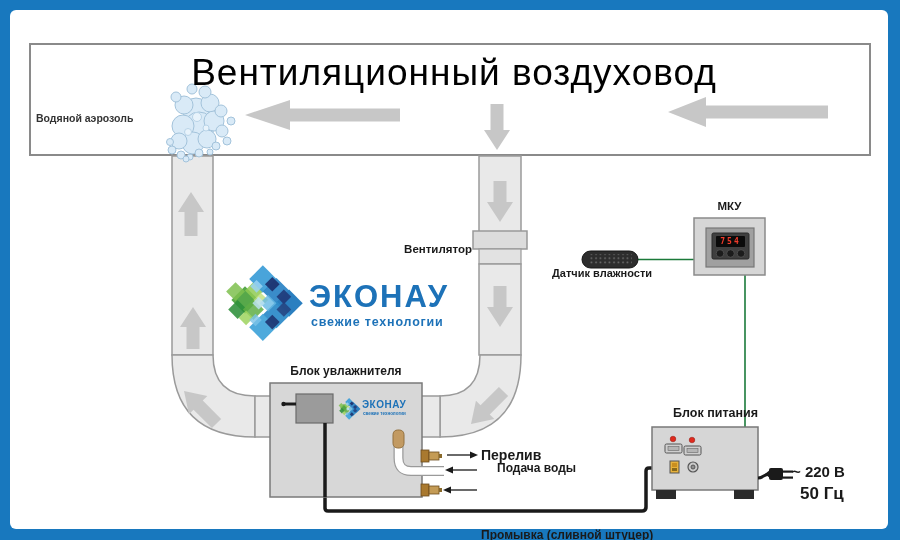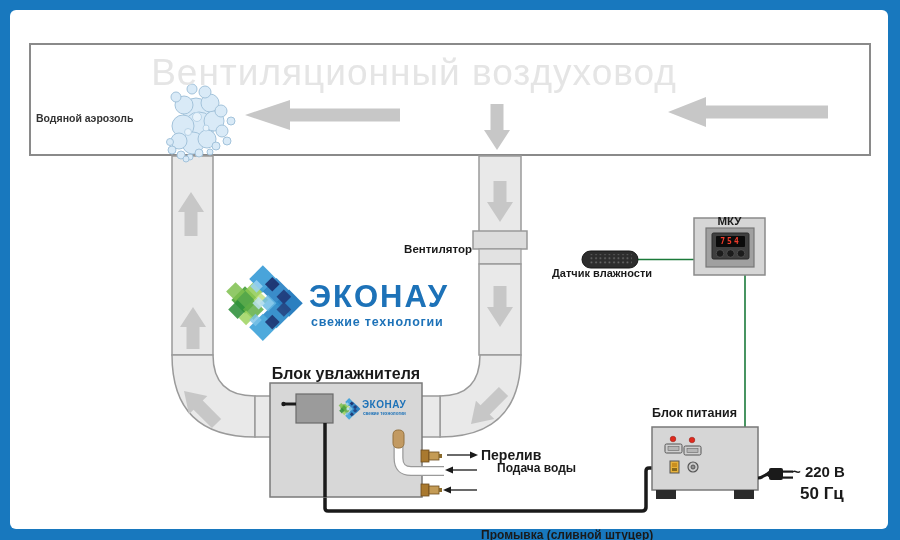--- a/index.html
+++ b/index.html
@@ -9,28 +9,28 @@
     font-family:"Liberation Sans","DejaVu Sans",sans-serif;
   }
   .panel{
     position:absolute;left:10px;top:10px;width:878px;height:519px;
     background:#ffffff;border-radius:6px;
   }
   svg.scene{position:absolute;left:0;top:0;width:900px;height:540px;}
   .lbl{position:absolute;color:#1a1a1a;white-space:nowrap;line-height:1.15;}
   .title{
     left:30px;top:52px;width:768px;text-align:center;
-    font-size:37px;font-weight:400;letter-spacing:1px;color:#e5e5e5;
+    font-size:37px;font-weight:400;letter-spacing:1px;color:#000000;padding-left:40px;
   }
   .aerosol{left:36px;top:112px;width:130px;text-align:left;font-size:10.5px;font-weight:600;color:#333;}
   .fan{left:382px;top:243px;width:90px;text-align:right;font-size:11.5px;font-weight:700;}
-  .humidifier-label{left:270px;top:365px;width:152px;text-align:center;font-size:16px;font-weight:700;}
+  .humidifier-label{left:270px;top:365px;width:152px;text-align:center;font-size:12px;font-weight:700;}
   .sensor-label{left:552px;top:233px;width:92px;text-align:center;font-size:11px;font-weight:700;margin-top:34px;}
-  .mcu-label{left:694px;top:200px;width:71px;text-align:center;font-size:11.5px;font-weight:700;margin-top:15px;}
-  .psu-label{left:652px;top:406px;width:106px;text-align:left;font-size:12.5px;font-weight:700;}
+  .mcu-label{left:694px;top:200px;width:71px;text-align:center;font-size:11.5px;font-weight:700;}
+  .psu-label{left:652px;top:406px;width:106px;text-align:right;font-size:12.5px;font-weight:700;}
   .port1{left:481px;top:447px;font-size:14px;font-weight:700;}
   .port2{left:481px;top:462px;font-size:12px;font-weight:700;padding-left:16px;}
   .port3{left:481px;top:482px;font-size:12px;font-weight:700;margin-top:47px;}
   .pow1{left:792px;top:463px;font-size:15px;font-weight:700;}
   .pow2{left:800px;top:484px;font-size:17px;font-weight:700;}
   .logo-name{left:309px;top:279px;font-size:31px;font-weight:800;letter-spacing:2px;color:#1d72b8;}
   .logo-tag{left:311px;top:315px;font-size:12.5px;font-weight:700;letter-spacing:0.8px;color:#1d72b8;}
   .mini-name{left:362px;top:399px;font-size:10px;font-weight:800;letter-spacing:0.5px;color:#1d72b8;}
   .mini-tag{left:363px;top:411px;font-size:4.5px;font-weight:700;color:#1d72b8;}
   .seg-display{

